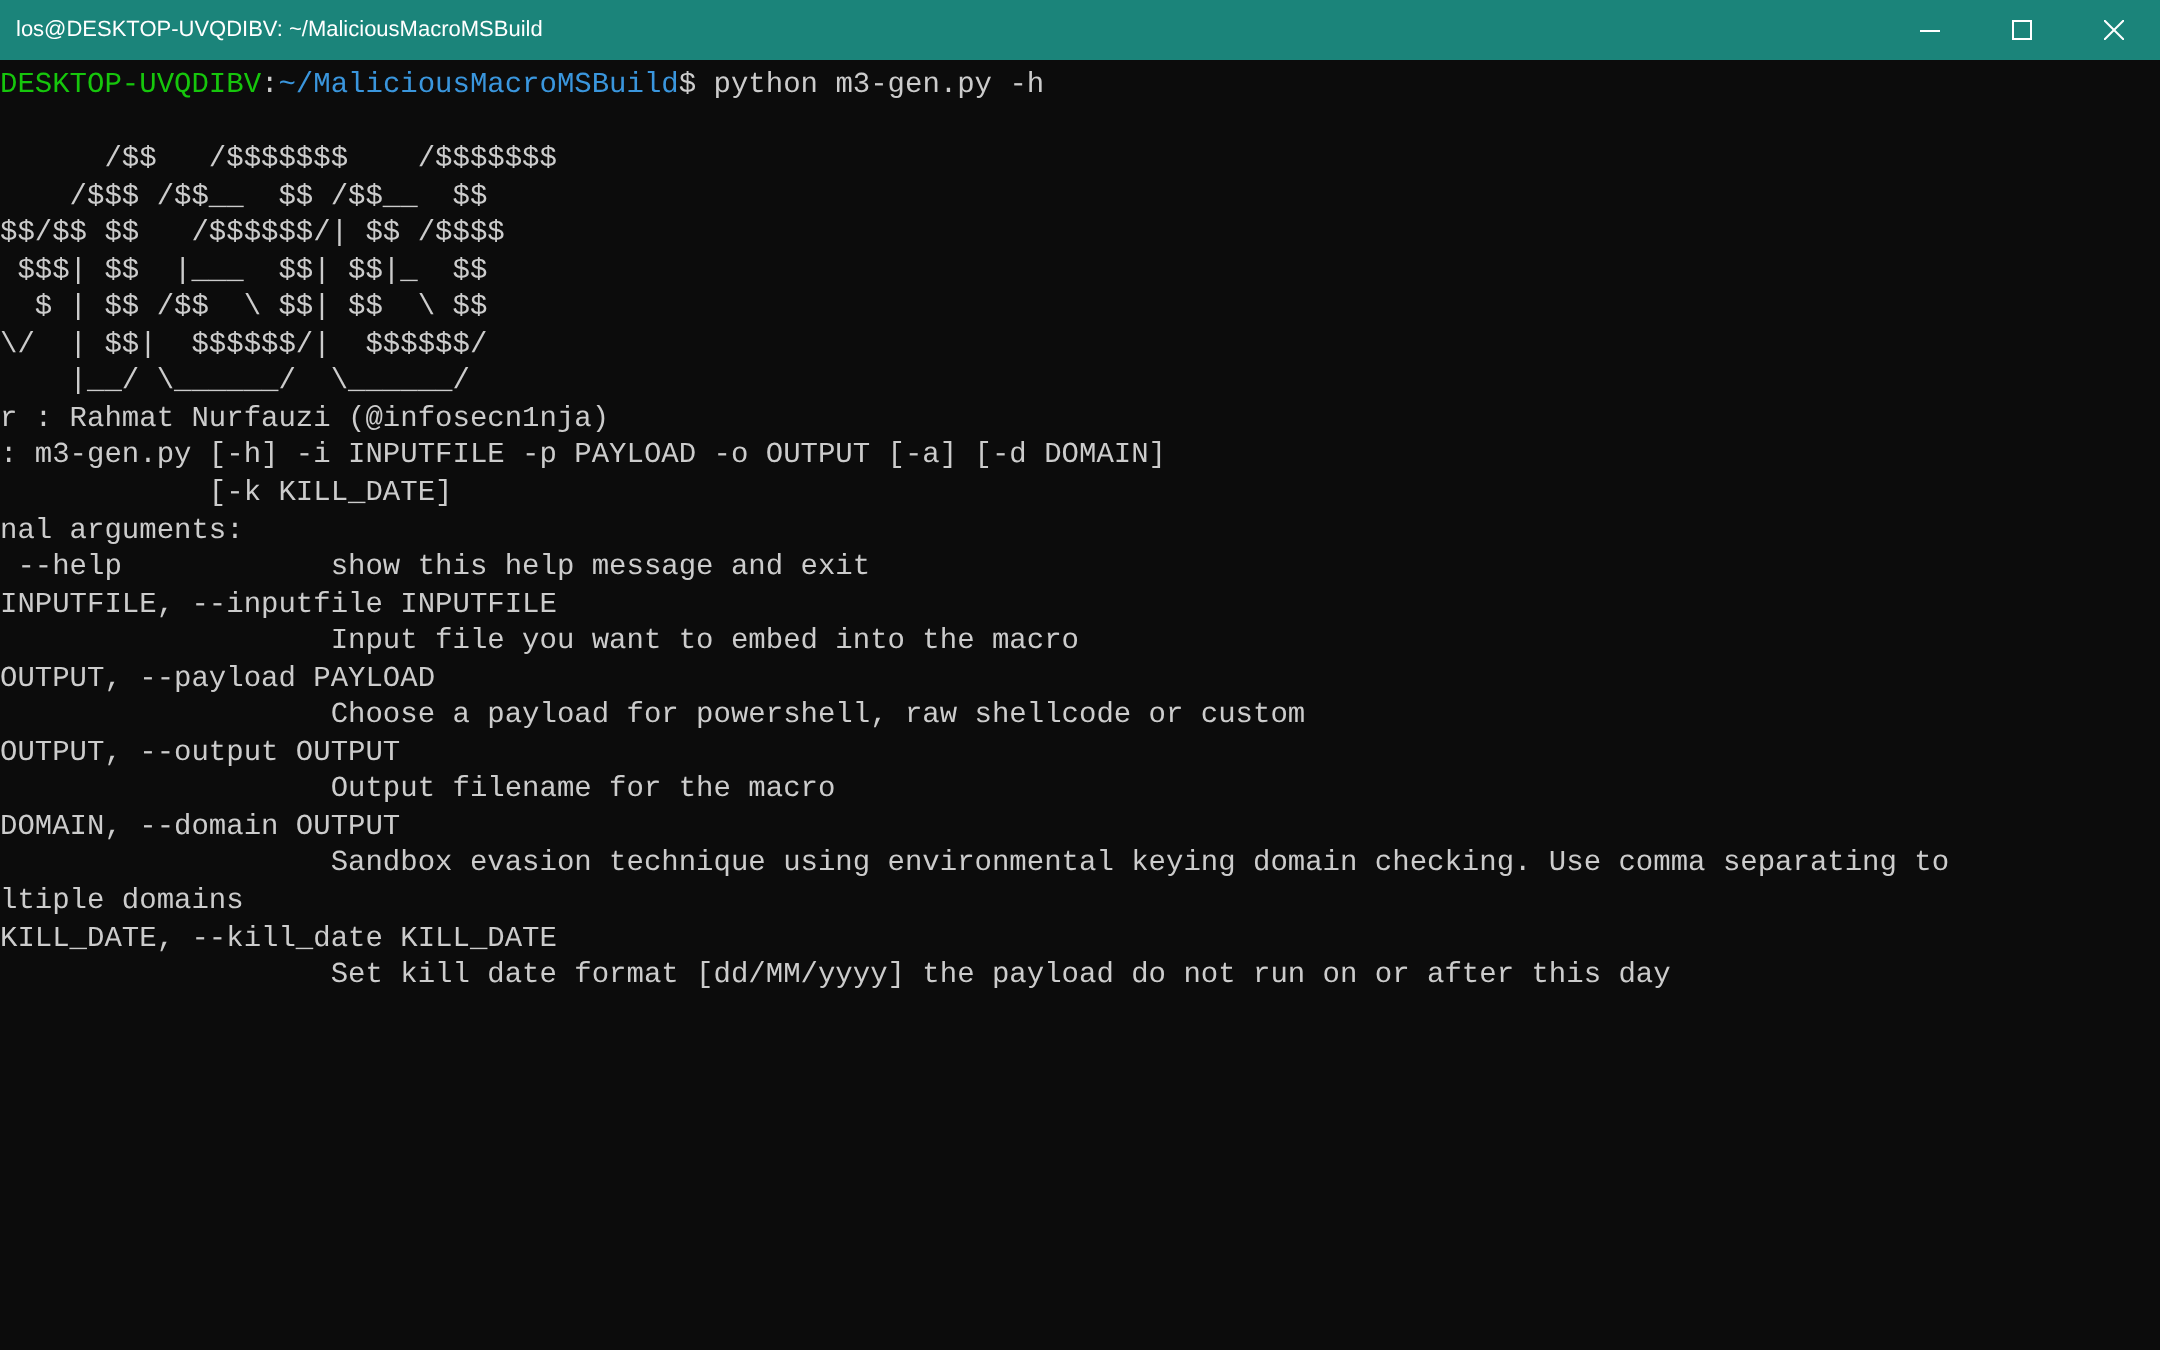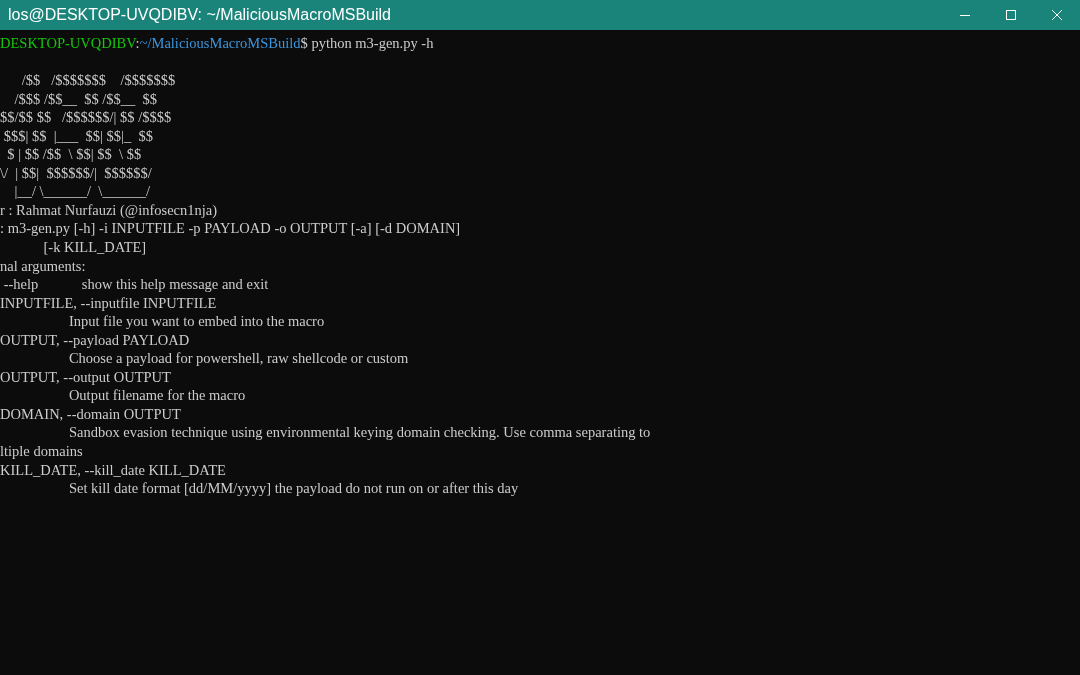--- a/index.html
+++ b/index.html
@@ -20,21 +20,21 @@
 }
 .titlebar {
   height: 30px;
   background: #1b847a;
   display: flex;
   align-items: center;
   justify-content: space-between;
   padding: 0 0 0 8px;
   color: #ffffff;
   font-family: 'Segoe UI', sans-serif;
-  font-size: 16px;
+  font-size: 11px;
 }
 .titlebar-title {
   white-space: nowrap;
 }
 .titlebar-controls {
   display: flex;
   height: 100%;
 }
 .titlebar-btn {
   width: 46px;
@@ -49,21 +49,21 @@
 .titlebar-btn svg { display: block; }
 .terminal {
   flex: 1;
   background: #0c0c0c;
   padding: 4px 0 0 0;
   overflow: hidden;
   line-height: 1.28;
 }
 .line {
   white-space: pre;
-  font-family: Liberation Serif, serif;
+  font-family: Liberation Mono, monospace;
   font-size: 14.5px;
   letter-spacing: 0;
 }
 .prompt-user { color: #16c60c; }
 .prompt-colon { color: #cccccc; }
 .prompt-path { color: #3a96dd; }
 .prompt-dollar { color: #cccccc; }
 .cmd { color: #cccccc; }
 .out { color: #cccccc; }
 </style>

